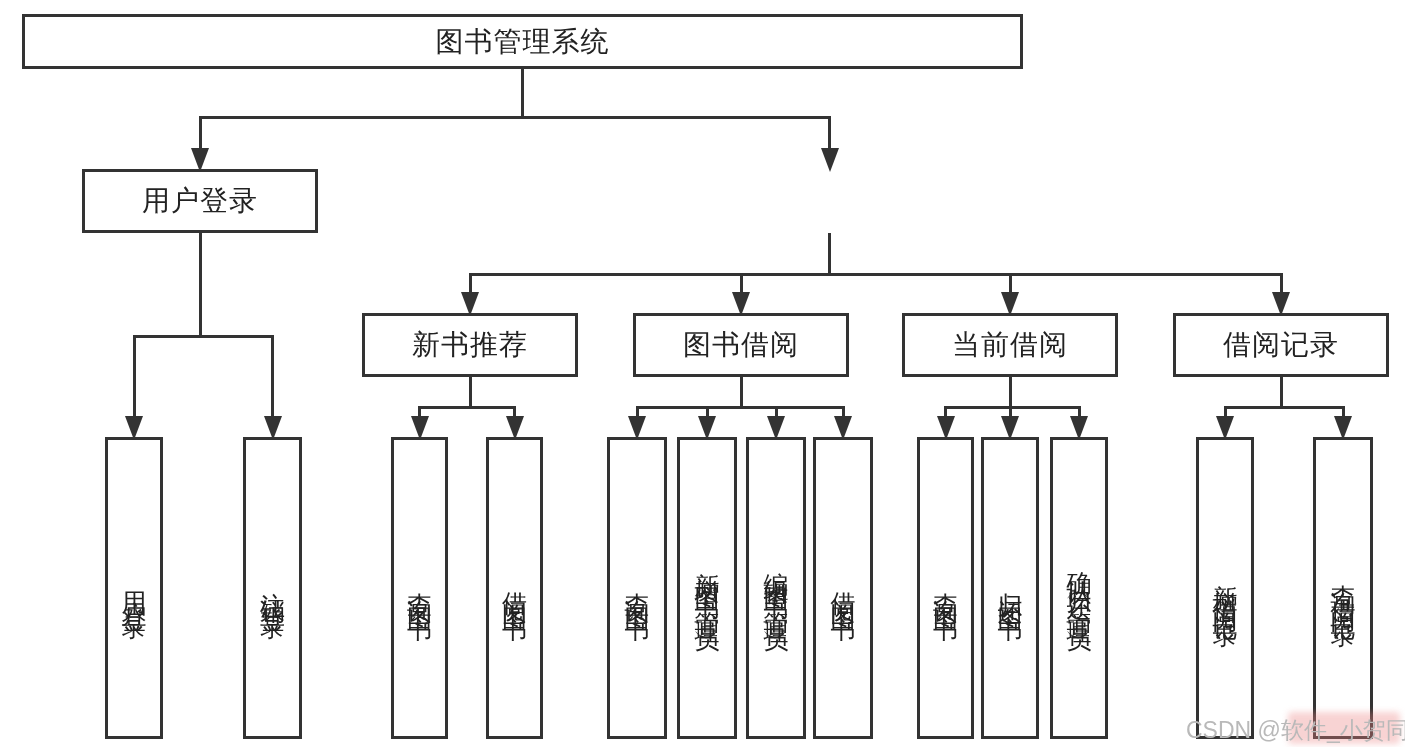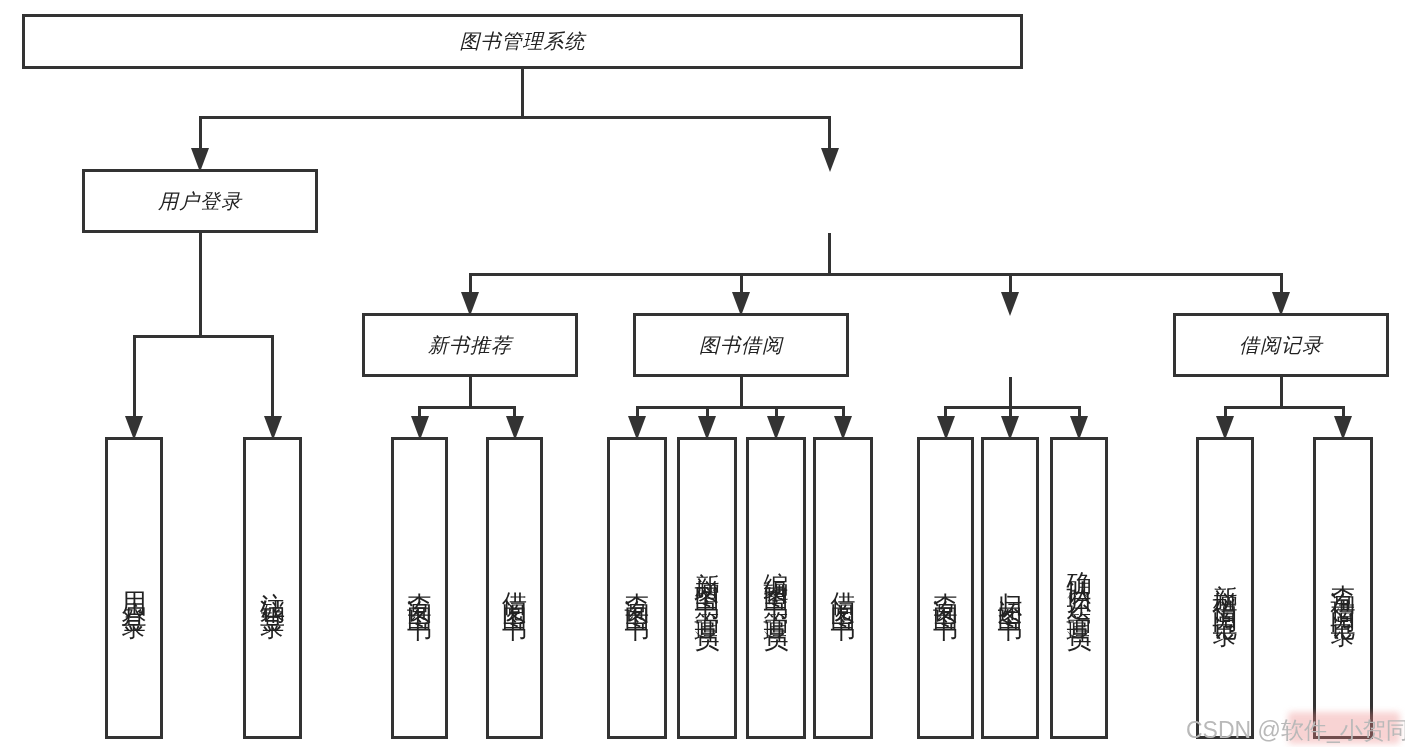--- a/index.html
+++ b/index.html
@@ -6,21 +6,21 @@
   #stage{
     position:relative;width:1405px;height:747px;background:#fff;overflow:hidden;
     font-family:"Liberation Sans","DejaVu Sans",sans-serif;
   }
   .node{
     position:absolute;box-sizing:border-box;background:#fff;
     border:3px solid var(--line,#333);
     display:flex;align-items:center;justify-content:center;
     color:var(--text,#222);
   }
-  .hnode span{font-size:20px;letter-spacing:1px;white-space:nowrap;font-style:italic;}
+  .hnode span{font-size:28px;letter-spacing:1px;white-space:nowrap;}
   .vnode span{
     writing-mode:vertical-rl;text-orientation:mixed;
     font-size:25px;letter-spacing:8px;line-height:1;
   }
   .line{position:absolute;background:var(--line,#333);}
   .arrow{
     position:absolute;width:0;height:0;
     border-left:9px solid transparent;border-right:9px solid transparent;
     border-top:24px solid var(--line,#333);
   }
@@ -95,20 +95,23 @@
     </div>
     <div class="node hnode" style="left: 82px; top: 169px; width: 236px; height: 64px;">
       <span>用户登录</span>
     </div>
     <div class="node hnode" style="left: 362px; top: 313px; width: 216px; height: 64px;">
       <span>新书推荐</span>
     </div>
     <div class="node hnode" style="left: 633px; top: 313px; width: 216px; height: 64px;">
       <span>图书借阅</span>
     </div>
+    <div class="node hnode" style="left: 902px; top: 313px; width: 216px; height: 64px;">
+      <span>当前借阅</span>
+    </div>
     <div class="node hnode" style="left: 1173px; top: 313px; width: 216px; height: 64px;">
       <span>借阅记录</span>
     </div>
     <div class="node vnode" style="left: 105px; top: 437px; width: 58px; height: 302px;">
       <span>用户登录</span>
     </div>
     <div class="node vnode" style="left: 243px; top: 437px; width: 59px; height: 302px;">
       <span>注销登录</span>
     </div>
     <div class="node vnode" style="left: 391px; top: 437px; width: 57px; height: 302px;">

